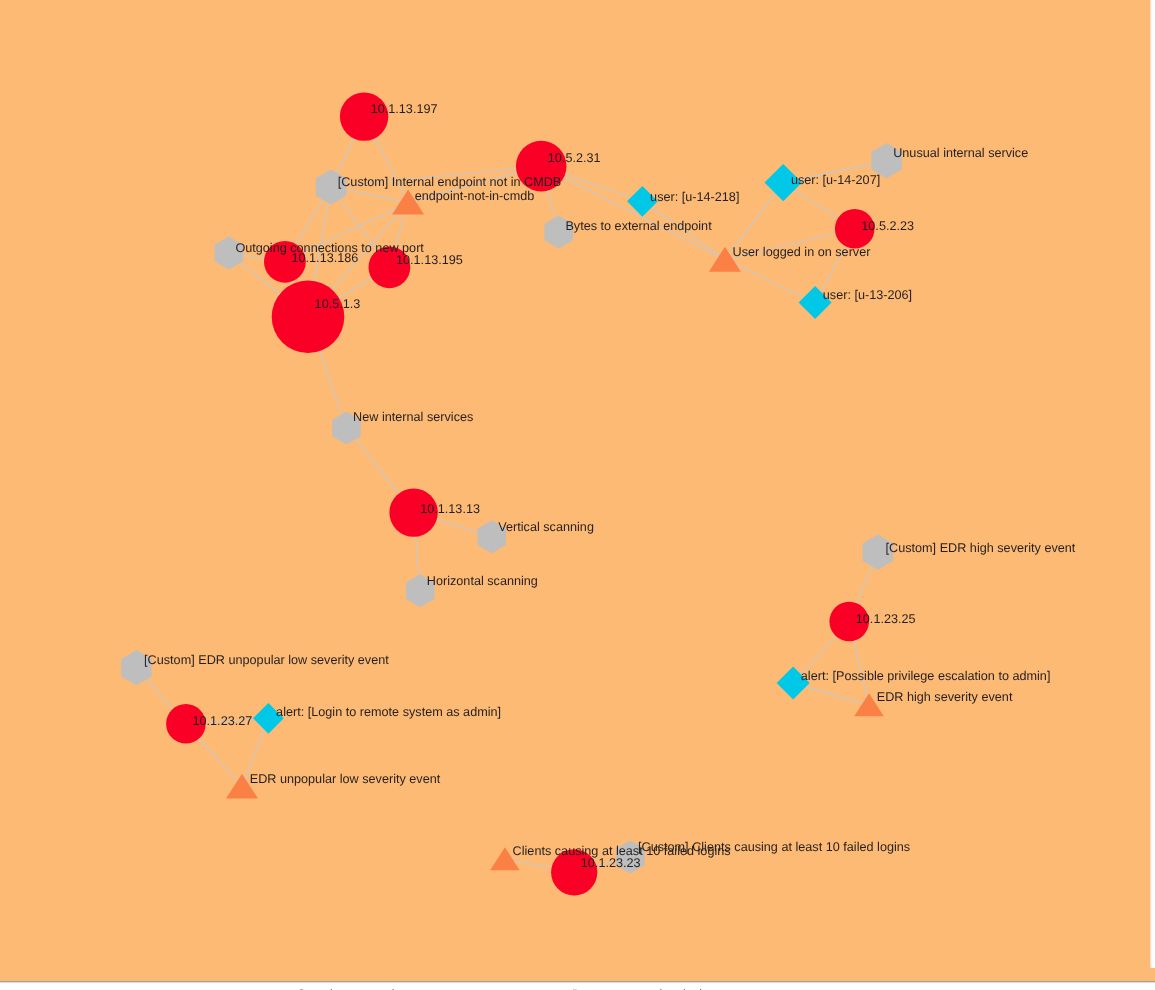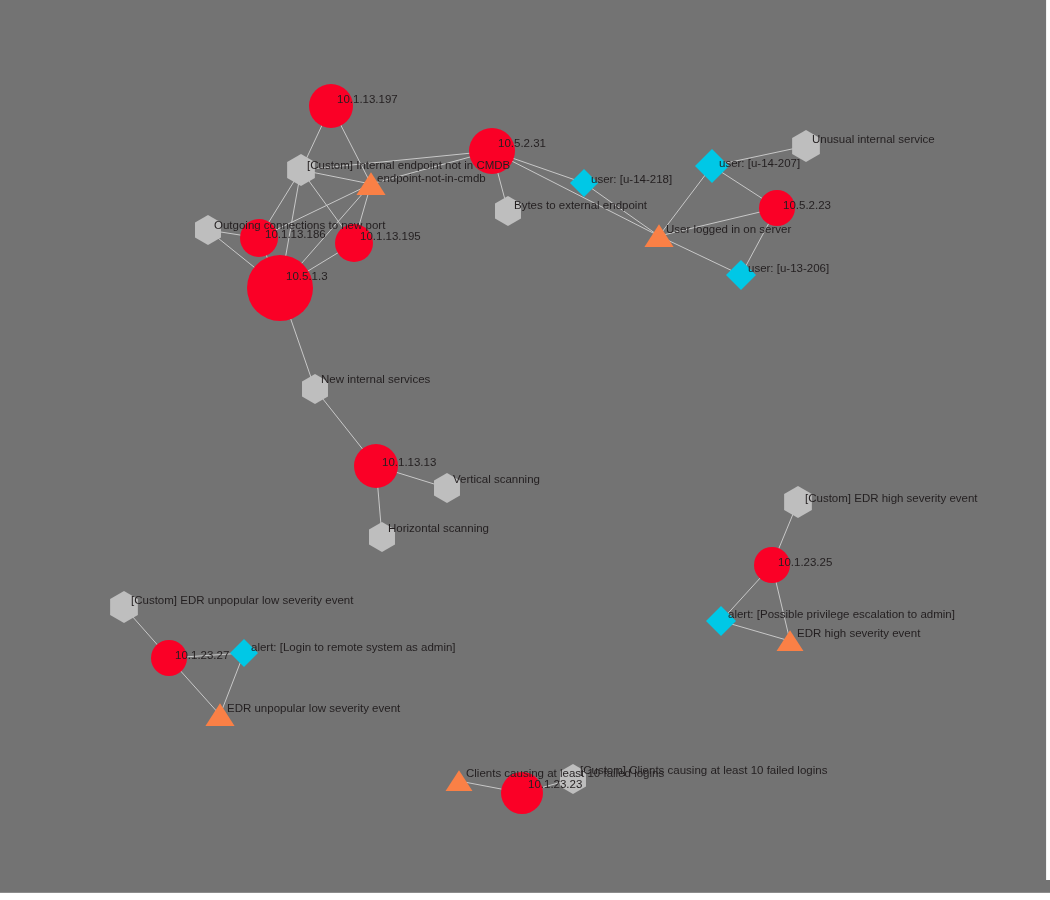--- a/index.html
+++ b/index.html
@@ -8,21 +8,21 @@
     margin: 0;
     padding: 0;
     background: #ffffff;
     font-family: "Liberation Sans", sans-serif;
   }
   #app {
     position: relative;
     width: 1050px;
     height: 900px;
     overflow: hidden;
-    background: #737373;
+    background: #fdba74;
   }
   #graph-canvas {
     position: absolute;
     left: 0;
     top: 0;
     width: 1050px;
     height: 900px;
   }
   .node-label {
     font-family: "Liberation Sans", sans-serif;

